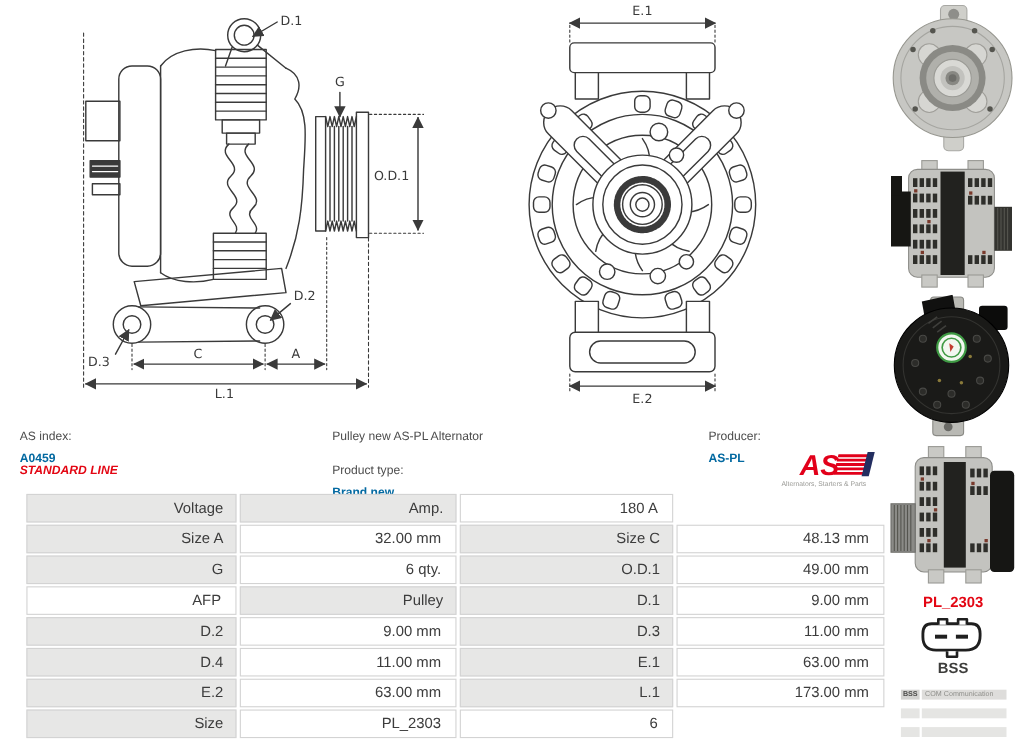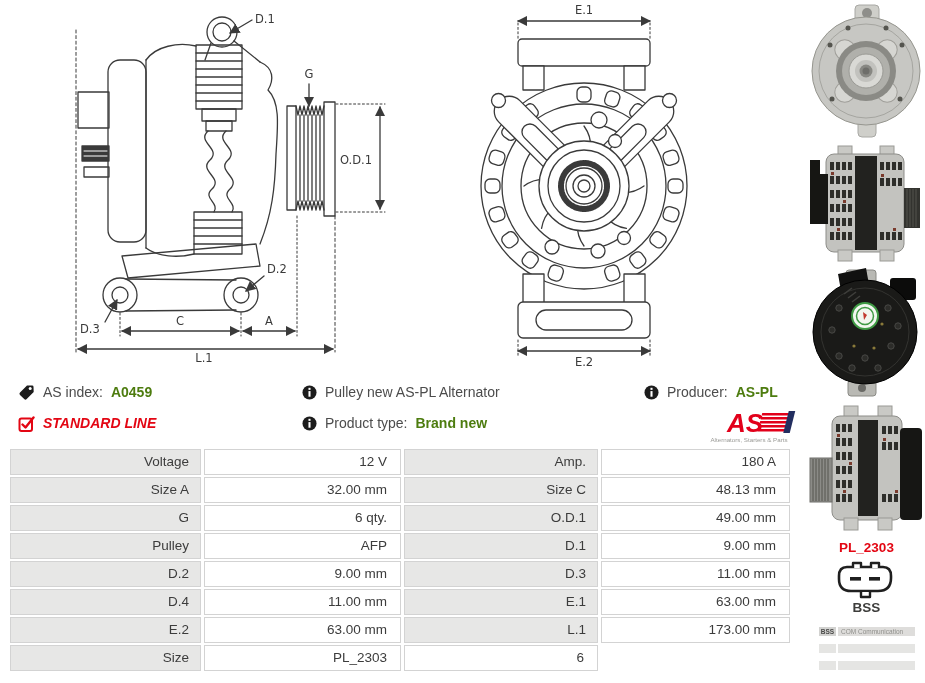--- a/index.html
+++ b/index.html
@@ -1,25 +1,25 @@
 <!DOCTYPE html>
 <html><head>
 <meta charset="utf-8">
 <style>
   html,body{margin:0;padding:0;background:#fff;}
   body{width:925px;height:683px;position:relative;overflow:hidden;
        font-family:"Liberation Sans",sans-serif;color:#4c4c4c;}
   .abs{position:absolute;}
   svg{display:block;}
   
-  .info-item{position:absolute;display:flex;align-items:center;gap:8px;font-size:14px;height:18px;}
-  .info-item b{color:#4d7c0f;}
+  .info-item{position:absolute;display:flex;align-items:flex-start;gap:8px;font-size:11px;height:18px;flex-direction:column;}
+  .info-item b{color:#0369a1;}
   .red-line{color:#e30613;font-weight:bold;font-style:italic;}
   
-  #spec-table{position:absolute;left:10px;top:449px;width:780px;}
+  #spec-table{position:absolute;left:24px;top:449px;width:780px;}
   .spec-row{display:grid;grid-template-columns:191px 197px 194px 189px;column-gap:3px;margin-bottom:2px;}
   .cell{height:24px;line-height:24px;font-size:13.5px;color:#3c3c3c;text-align:right;
         border:1px solid #d3d3d3;}
   .cell.lbl{background:#e7e7e6;padding-right:11px;}
   .cell.val{background:#fff;padding-right:13px;}
   
   .plug-code{position:absolute;left:808px;top:540px;width:117px;text-align:center;
              font-size:13.5px;font-weight:bold;color:#e30613;}
   .bss-label{position:absolute;left:808px;top:600px;width:117px;text-align:center;
              font-size:13.5px;font-weight:bold;color:#3d3d3b;}
@@ -493,39 +493,38 @@
     <rect x="92" y="1" width="6.5" height="22" fill="#232e60"></rect>
   </g>
   <text x="30" y="22" font-family="Liberation Sans, sans-serif" font-size="26" font-weight="bold" font-style="italic" fill="#e2001a">AS</text>
   <text x="52" y="31.5" text-anchor="middle" font-family="Liberation Sans, sans-serif" font-size="6.2" fill="#9a9a96">Alternators, Starters &amp; Parts</text>
 </svg>
 
 <div id="spec-table">
   <div id="spec-body">
       <div class="spec-row">
         <div class="cell lbl">Voltage</div>
-        <div class="cell val">12 V</div>
         <div class="cell lbl">Amp.</div>
         <div class="cell val">180 A</div>
       </div>
       <div class="spec-row">
         <div class="cell lbl">Size A</div>
         <div class="cell val">32.00 mm</div>
         <div class="cell lbl">Size C</div>
         <div class="cell val">48.13 mm</div>
       </div>
       <div class="spec-row">
         <div class="cell lbl">G</div>
         <div class="cell val">6 qty.</div>
         <div class="cell lbl">O.D.1</div>
         <div class="cell val">49.00 mm</div>
       </div>
       <div class="spec-row">
+        <div class="cell val">AFP</div>
         <div class="cell lbl">Pulley</div>
-        <div class="cell val">AFP</div>
         <div class="cell lbl">D.1</div>
         <div class="cell val">9.00 mm</div>
       </div>
       <div class="spec-row">
         <div class="cell lbl">D.2</div>
         <div class="cell val">9.00 mm</div>
         <div class="cell lbl">D.3</div>
         <div class="cell val">11.00 mm</div>
       </div>
       <div class="spec-row">

